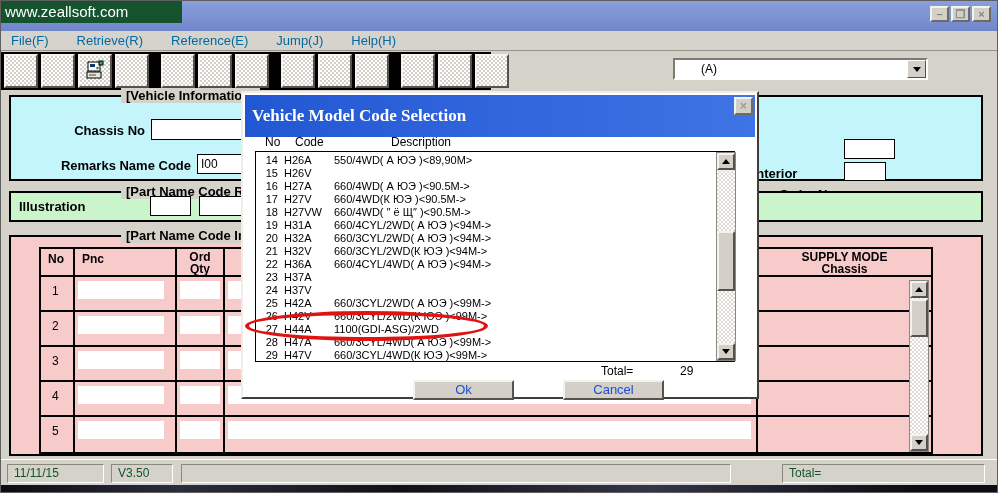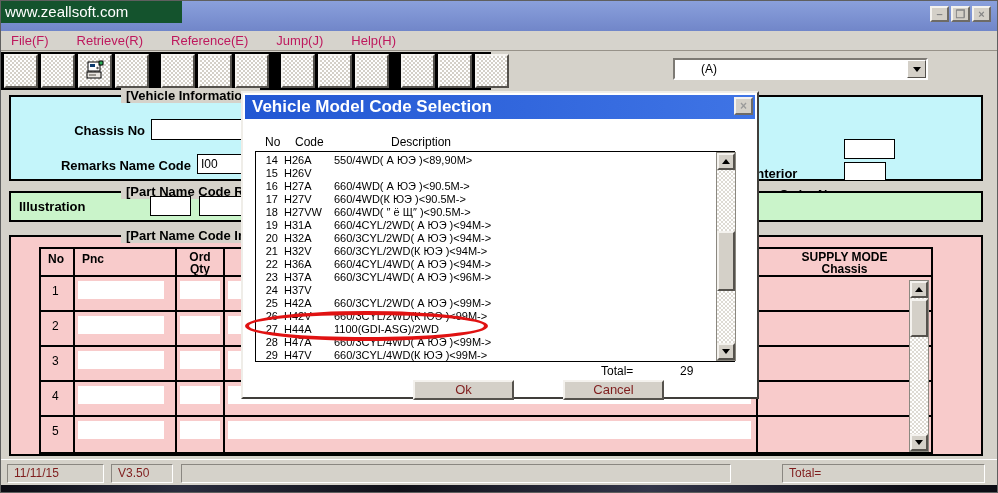--- a/index.html
+++ b/index.html
@@ -17,21 +17,21 @@
   .winbtns { position:absolute; right:6px; top:5px; display:flex; gap:2px; }
   .winbtn { width:19px; height:16px; background:#d4d0c8; font-size:11px; font-weight:bold;
             color:#858585; display:flex; align-items:center; justify-content:center;
             border-top:2px solid #f4f2ee; border-left:2px solid #f4f2ee;
             border-bottom:2px solid #6e6b66; border-right:2px solid #6e6b66; }
 
   
   .menubar { position:absolute; left:0; top:30px; width:100%; height:20px; background:#d6d3cc;
              border-bottom:1px solid #979289; display:flex; align-items:center;
              padding-left:10px; gap:28px; }
-  .menu-item { font-size:13px; color:#be185d; }
+  .menu-item { font-size:13px; color:#0369a1; }
 
   
   .toolbar-strip { position:absolute; left:0; top:51px; width:490px; height:38px; background:#000;
                    display:flex; align-items:center; padding-left:3px; }
   .tbtn { width:34px; height:34px; margin-right:3px; flex:0 0 auto;
           background:#d4d0c8;
           background-image:conic-gradient(#ffffff 25%, #d4d0c8 0 50%, #ffffff 0 75%, #d4d0c8 0);
           background-size:4px 4px;
           border-top:2px solid #f4f2ee; border-left:2px solid #f4f2ee;
           border-bottom:2px solid #55524d; border-right:2px solid #55524d;
@@ -86,51 +86,51 @@
             border-bottom:2px solid #55524d; border-right:2px solid #55524d; }
   .sb-up { top:0; } .sb-down { bottom:0; }
   .sb-thumb { position:absolute; left:0; width:100%; background:#d4d0c8;
               border-top:2px solid #f4f2ee; border-left:2px solid #f4f2ee;
               border-bottom:2px solid #55524d; border-right:2px solid #55524d; }
 
   
   .dialog { position:absolute; left:240px; top:90px; width:518px; height:308px; background:#fff;
             border-top:2px solid #efede8; border-left:2px solid #efede8;
             border-bottom:2px solid #403e3a; border-right:2px solid #403e3a; z-index:50; }
-  .dlg-title { position:absolute; left:2px; top:2px; right:2px; height:24px;
+  .dlg-title { position:absolute; left:2px; top:2px; right:2px; height:42px;
                background:linear-gradient(90deg,#2257d3,#3f74e5); color:#fff; font-weight:bold;
-               font-size:17px; display:flex; align-items:center; padding-left:7px; }
+               font-size:17px; display:flex; align-items:center; padding-left:7px;font-family:Liberation Serif, serif; }
   .dlg-close { position:absolute; right:4px; top:4px; width:19px; height:18px; background:#d4d0c8;
                color:#9b9b9b; font-size:12px; font-weight:bold; display:flex; align-items:center;
                justify-content:center;
                border-top:2px solid #f4f2ee; border-left:2px solid #f4f2ee;
                border-bottom:2px solid #6e6b66; border-right:2px solid #6e6b66; }
   .dlg-col { position:absolute; top:42px; font-size:12px; color:#000; }
   #model-list { position:absolute; left:12px; top:58px; width:480px; height:211px;
                 border:1px solid #000; background:#fff; overflow:hidden; padding-top:2px; }
   .list-row { display:flex; height:13px; line-height:13px; font-size:11px; color:#000; }
   .c-no { width:22px; text-align:right; flex:0 0 auto; }
   .c-code { width:50px; margin-left:6px; flex:0 0 auto; }
   .c-desc { flex:1; }
   #dlg-scroll { left:473px; top:59px; height:209px; }
   .red-oval { position:absolute; left:2px; top:218px; width:243px; height:30px;
               border:4px solid #e01212; border-radius:50%; z-index:60; pointer-events:none; }
   .dlg-total-label { position:absolute; left:358px; top:271px; font-size:12px; }
   .dlg-total-value { position:absolute; left:437px; top:271px; font-size:12px; }
   .dlg-btn { position:absolute; top:287px; width:101px; height:20px; background:#d4d0c8;
-             font-size:13px; text-align:center; line-height:16px; color:#7f1d1d;
+             font-size:13px; text-align:center; line-height:16px; color:#1d4ed8;
              border-top:2px solid #f4f2ee; border-left:2px solid #f4f2ee;
              border-bottom:2px solid #55524d; border-right:2px solid #55524d; }
   #btn-ok { left:170px; } #btn-cancel { left:320px; }
 
   
   .statusbar { position:absolute; left:0; top:458px; width:100%; height:26px; background:#d5d2ca;
                border-top:1px solid #fff; }
   .sbox { position:absolute; top:4px; height:19px; font-size:12px; line-height:17px;
-          padding-left:6px; color:#7f1d1d;
+          padding-left:6px; color:#14532d;
           border-top:1px solid #8a8781; border-left:1px solid #8a8781;
           border-bottom:1px solid #fff; border-right:1px solid #fff; }
   .bottomstrip { position:absolute; left:0; top:484px; width:100%; height:9px;
                  background:linear-gradient(90deg,#0c0c14,#2a2d3e 18%,#101018 40%,#33364a 65%,#0c0c14 92%); }
 </style>
 </head>
 <body>
 
 <div class="screen">
 
@@ -342,21 +342,20 @@
           <span class="c-desc">660/3CYL/2WD(К ЮЭ )&lt;94M-&gt;</span>
         </div>
         <div class="list-row">
           <span class="c-no">22</span>
           <span class="c-code">H36A</span>
           <span class="c-desc">660/4CYL/4WD( А ЮЭ )&lt;94M-&gt;</span>
         </div>
         <div class="list-row">
           <span class="c-no">23</span>
           <span class="c-code">H37A</span>
-          <span class="c-desc">660/3CYL/4WD( А ЮЭ )&lt;96M-&gt;</span>
         </div>
         <div class="list-row">
           <span class="c-no">24</span>
           <span class="c-code">H37V</span>
         </div>
         <div class="list-row">
           <span class="c-no">25</span>
           <span class="c-code">H42A</span>
           <span class="c-desc">660/3CYL/2WD( А ЮЭ )&lt;99M-&gt;</span>
         </div>

